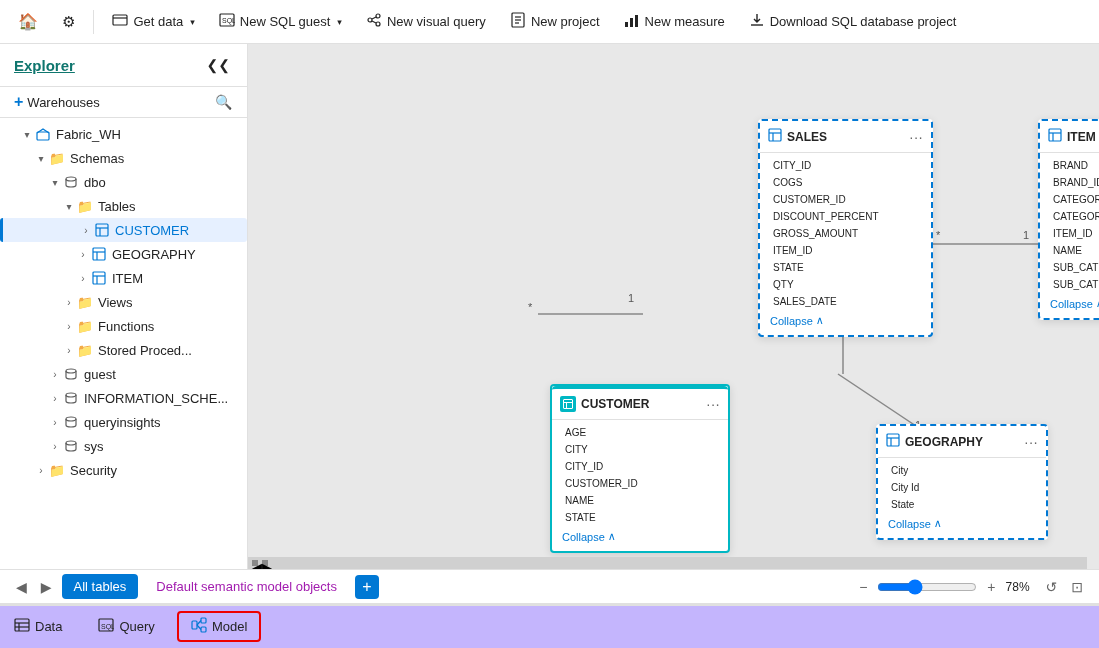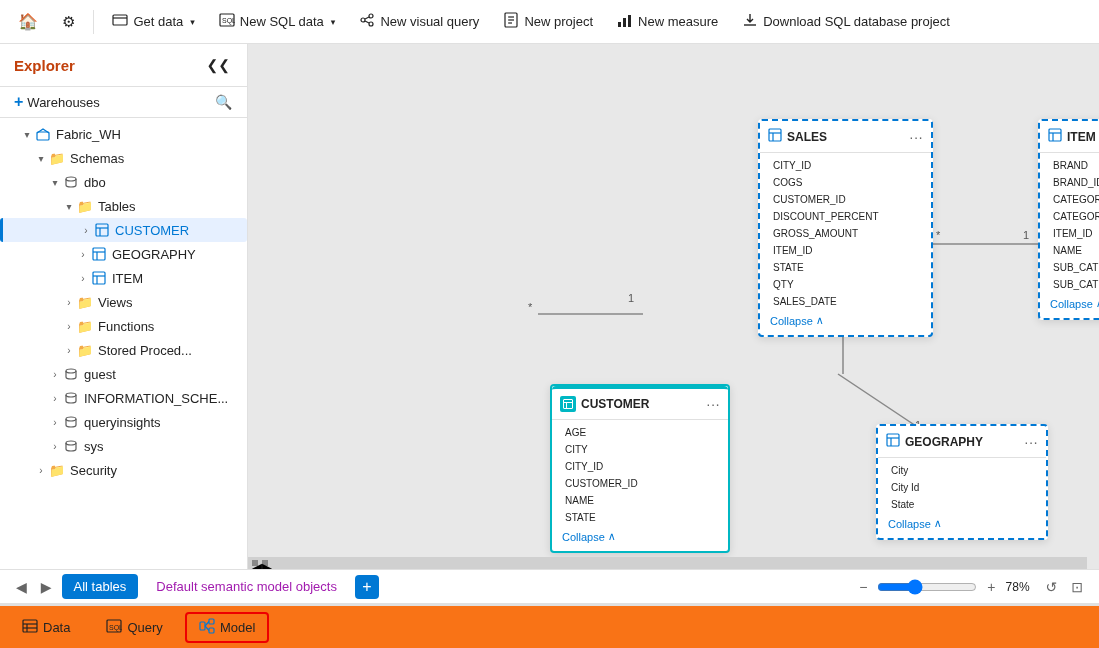--- a/index.html
+++ b/index.html
@@ -25,21 +25,21 @@
 
     
     .sidebar {
       width: 248px; background: #ffffff; border-right: 1px solid #e0e0e0;
       display: flex; flex-direction: column; flex-shrink: 0; overflow: hidden;
     }
     .sidebar-header {
       display: flex; align-items: center; justify-content: space-between;
       padding: 10px 14px; border-bottom: 1px solid #e0e0e0;
     }
-    .sidebar-title { font-size: 15px; font-weight: 600; color: #c2410c; }
+    .sidebar-title { font-size: 15px; font-weight: 600; color: #0f766e; text-decoration: underline; }
     .sidebar-header-actions { display: flex; gap: 8px; align-items: center; }
     .sidebar-icon-btn { background: none; border: none; cursor: pointer; color: #242424; font-size: 14px; padding: 3px; border-radius: 3px; }
 
     .warehouse-bar {
       display: flex; align-items: center; gap: 6px; padding: 6px 14px;
       border-bottom: 1px solid #e0e0e0;
     }
     .warehouse-bar .add-btn { display: flex; align-items: center; gap: 4px; background: none; border: none; cursor: pointer; font-size: 13px; color: #242424; }
     .warehouse-bar .search-btn { margin-left: auto; background: none; border: none; cursor: pointer; font-size: 14px; color: #242424; }
 
@@ -106,22 +106,22 @@
     .tab-btn.active { background: #0078d4; color: white; }
     .tab-add { width: 24px; height: 24px; background: #0078d4; color: white; border: none; cursor: pointer; border-radius: 4px; font-size: 16px; display: flex; align-items: center; justify-content: center; }
     .nav-btn { background: none; border: none; cursor: pointer; font-size: 14px; color: #666; padding: 2px 4px; }
     .zoom-control { display: flex; align-items: center; gap: 6px; margin-left: auto; }
     .zoom-slider { width: 100px; }
     .zoom-value { font-size: 12px; color: #242424; min-width: 30px; }
     .zoom-icon-btn { background: none; border: none; cursor: pointer; font-size: 14px; color: #666; padding: 2px 4px; }
 
     
     .bottom-nav {
-      display: flex; align-items: center; background: #f97316; border-top: 2px solid #e0e0e0;
-      padding: 6px 8px; gap: 8px; height: 44px;
+      display: flex; align-items: flex-end; background: #c4b5fd; border-top: 2px solid #e0e0e0;
+      padding: 6px 0; gap: 8px; height: 44px;
     }
     .bottom-nav-btn {
       display: flex; align-items: center; gap: 5px; padding: 6px 14px;
       background: none; border: none; cursor: pointer; font-size: 13px; color: #242424;
       border-radius: 4px;
     }
     .bottom-nav-btn.active { border: 2px solid #e00; border-radius: 4px; }
 
     
     .icon-folder { color: #e8a020; }
@@ -147,21 +147,21 @@
     <span>Get data</span>
     <span class="chevron">▾</span>
   </button>
   <button class="toolbar-btn">
     <span>
       <svg width="16" height="16" viewBox="0 0 16 16" fill="none">
           <rect x="1" y="2" width="14" height="12" rx="1" stroke="#242424" stroke-width="1.2"></rect>
           <text x="3" y="11" font-size="7" fill="#242424" font-family="Arial">SQL</text>
         </svg>
     </span>
-    <span>New SQL data</span>
+    <span>New SQL guest</span>
     <span class="chevron">▾</span>
   </button>
   <button class="toolbar-btn">
     <span>
       <svg width="16" height="16" viewBox="0 0 16 16">
           <circle cx="4" cy="8" r="2" stroke="#242424" stroke-width="1.2" fill="none"></circle>
           <circle cx="12" cy="4" r="2" stroke="#242424" stroke-width="1.2" fill="none"></circle>
           <circle cx="12" cy="12" r="2" stroke="#242424" stroke-width="1.2" fill="none"></circle>
           <line x1="6" y1="7" x2="10" y2="5" stroke="#242424" stroke-width="1.2"></line>
           <line x1="6" y1="9" x2="10" y2="11" stroke="#242424" stroke-width="1.2"></line>

